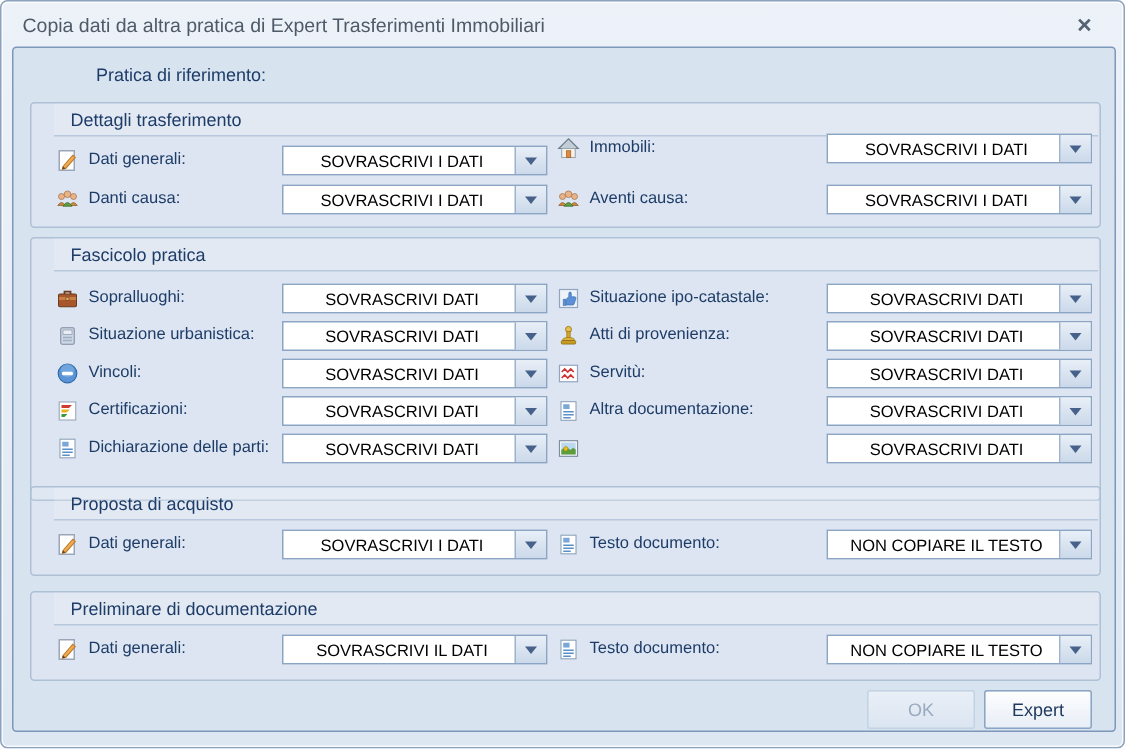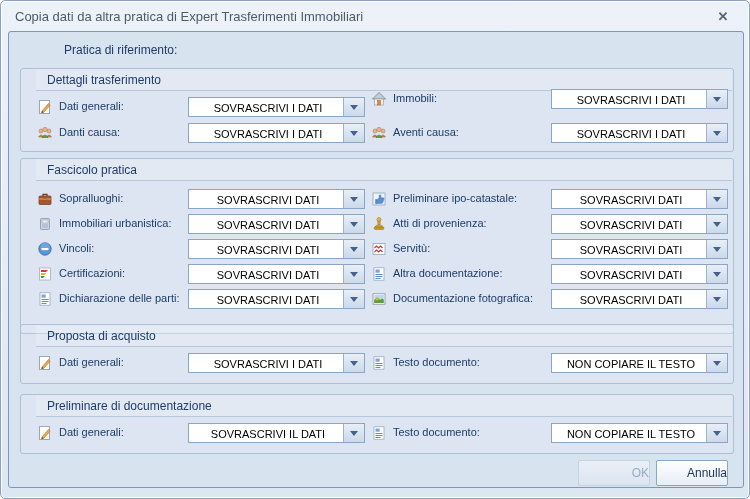--- a/index.html
+++ b/index.html
@@ -45,21 +45,21 @@
     position:absolute; top:0; width:177px; height:20px; box-sizing:border-box;
     background:#fff; border:1px solid #8ba5c4; display:flex; cursor:pointer;
   }
   .combo .val { flex:1; font-size:11px; color:#000; padding:4px 0 0 4px; white-space:nowrap; overflow:hidden;text-align:center; }
   .combo .drop { width:20px; border-left:1px solid #9db2cc;
     background:linear-gradient(#e8eff7,#cbd9ea); display:flex; align-items:center; justify-content:center; }
   .arrow { width:0; height:0; border-left:4px solid transparent; border-right:4px solid transparent; border-top:5px solid #46618a; }
   .col-l .icon { left:16px; }  .col-l .flabel { left:38px; }  .col-l .combo { left:167px; }
   .col-r .icon { left:350px; } .col-r .flabel { left:372px; } .col-r .combo { left:530px; }
   .btn { position:absolute; width:72px; height:26px; box-sizing:border-box; border-radius:2px;
-    font-size:12px; text-align:right; line-height:24px; cursor:default; }
+    font-size:12px; text-align:center; line-height:24px; cursor:default; }
   .btn-ok { left:569px; top:428px; background:linear-gradient(#e9eff7,#dbe5f1); border:1px solid #c4d3e4; color:#9aaabf; }
   .btn-cancel { left:647px; top:428px; background:linear-gradient(#fefeff,#e7eef6); border:1px solid #8ba5c4; color:#20395f; cursor:pointer; }
   svg.defs { position:absolute; width:0; height:0; }
 </style>
 </head>
 <body>
 
 <svg class="defs" xmlns="http://www.w3.org/2000/svg">
   <defs>
     <symbol id="sym-edit" viewBox="0 0 16 16">
@@ -211,33 +211,33 @@
           <span class="val">SOVRASCRIVI DATI</span>
           <span class="drop">
               <span class="arrow"></span>
             </span>
         </div>
       </div>
       <div class="field col-r" style="top:30px;">
         <svg class="icon">
             <use href="#sym-thumb"></use>
           </svg>
-        <span class="flabel">Preliminare ipo-catastale:</span>
+        <span class="flabel">Situazione ipo-catastale:</span>
         <div class="combo">
           <span class="val">SOVRASCRIVI DATI</span>
           <span class="drop">
               <span class="arrow"></span>
             </span>
         </div>
       </div>
       <div class="field col-l" style="top:55px;">
         <svg class="icon">
             <use href="#sym-cardfile"></use>
           </svg>
-        <span class="flabel">Immobiliari urbanistica:</span>
+        <span class="flabel">Situazione urbanistica:</span>
         <div class="combo">
           <span class="val">SOVRASCRIVI DATI</span>
           <span class="drop">
               <span class="arrow"></span>
             </span>
         </div>
       </div>
       <div class="field col-r" style="top:55px;">
         <svg class="icon">
             <use href="#sym-stamp"></use>
@@ -307,21 +307,20 @@
           <span class="val">SOVRASCRIVI DATI</span>
           <span class="drop">
               <span class="arrow"></span>
             </span>
         </div>
       </div>
       <div class="field col-r" style="top:130px;">
         <svg class="icon">
             <use href="#sym-photo"></use>
           </svg>
-        <span class="flabel">Documentazione fotografica:</span>
         <div class="combo">
           <span class="val">SOVRASCRIVI DATI</span>
           <span class="drop">
               <span class="arrow"></span>
             </span>
         </div>
       </div>
     </div>
 
     <div class="groupbox" style="top:292px; height:60px;">
@@ -378,16 +377,16 @@
         <div class="combo">
           <span class="val">NON COPIARE IL TESTO</span>
           <span class="drop">
               <span class="arrow"></span>
             </span>
         </div>
       </div>
     </div>
 
     <div class="btn btn-ok">OK</div>
-    <div class="btn btn-cancel">Annulla</div>
+    <div class="btn btn-cancel">Expert</div>
 
   </div>
 </div>
 
 </body></html>

